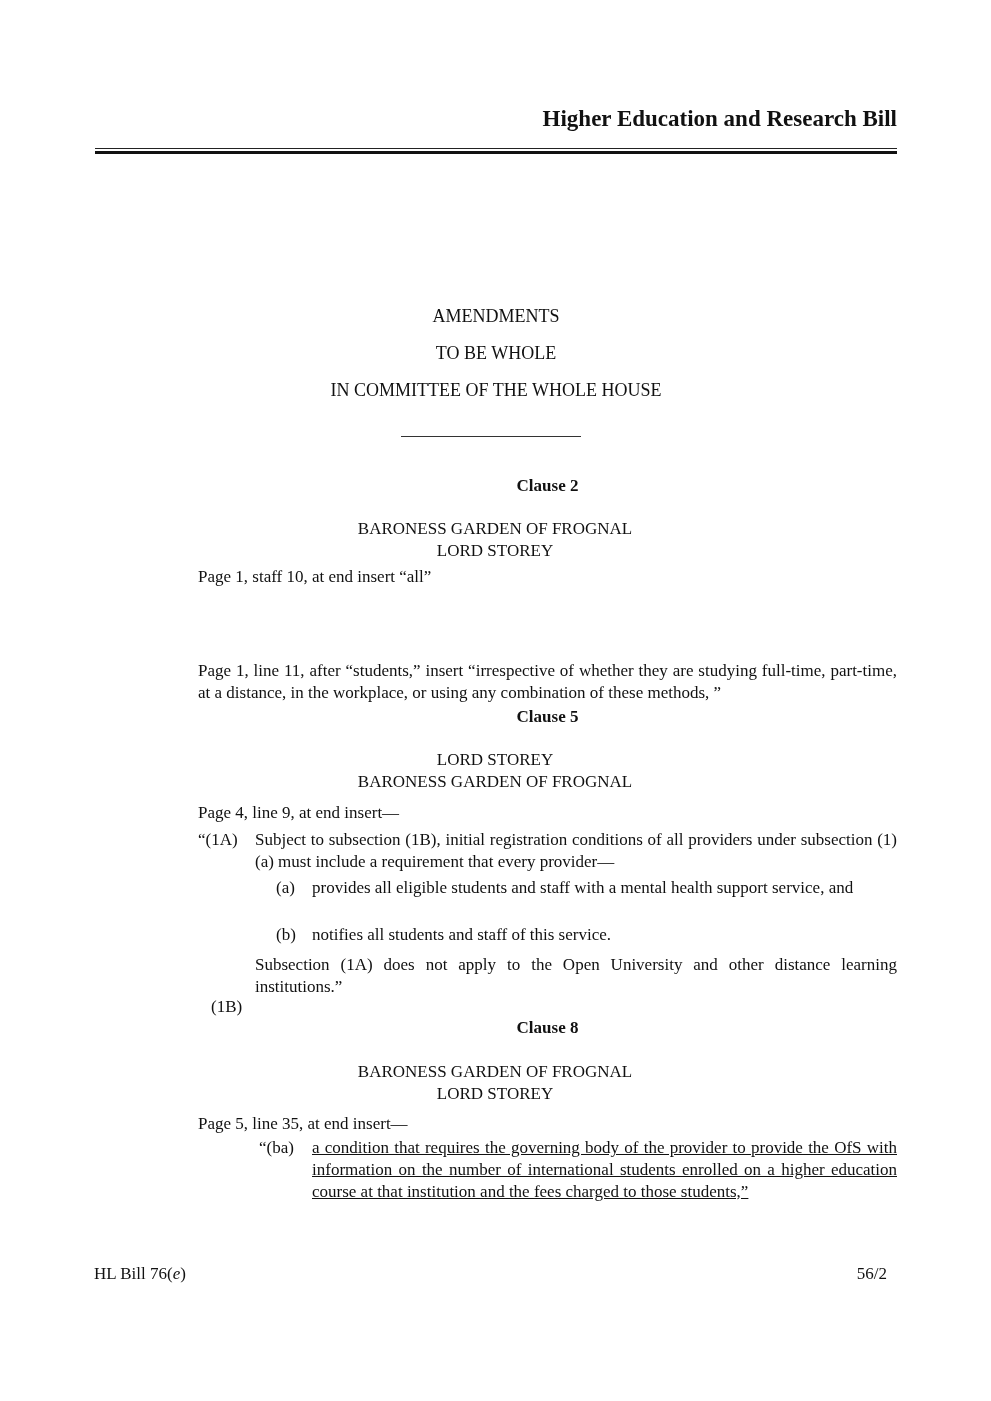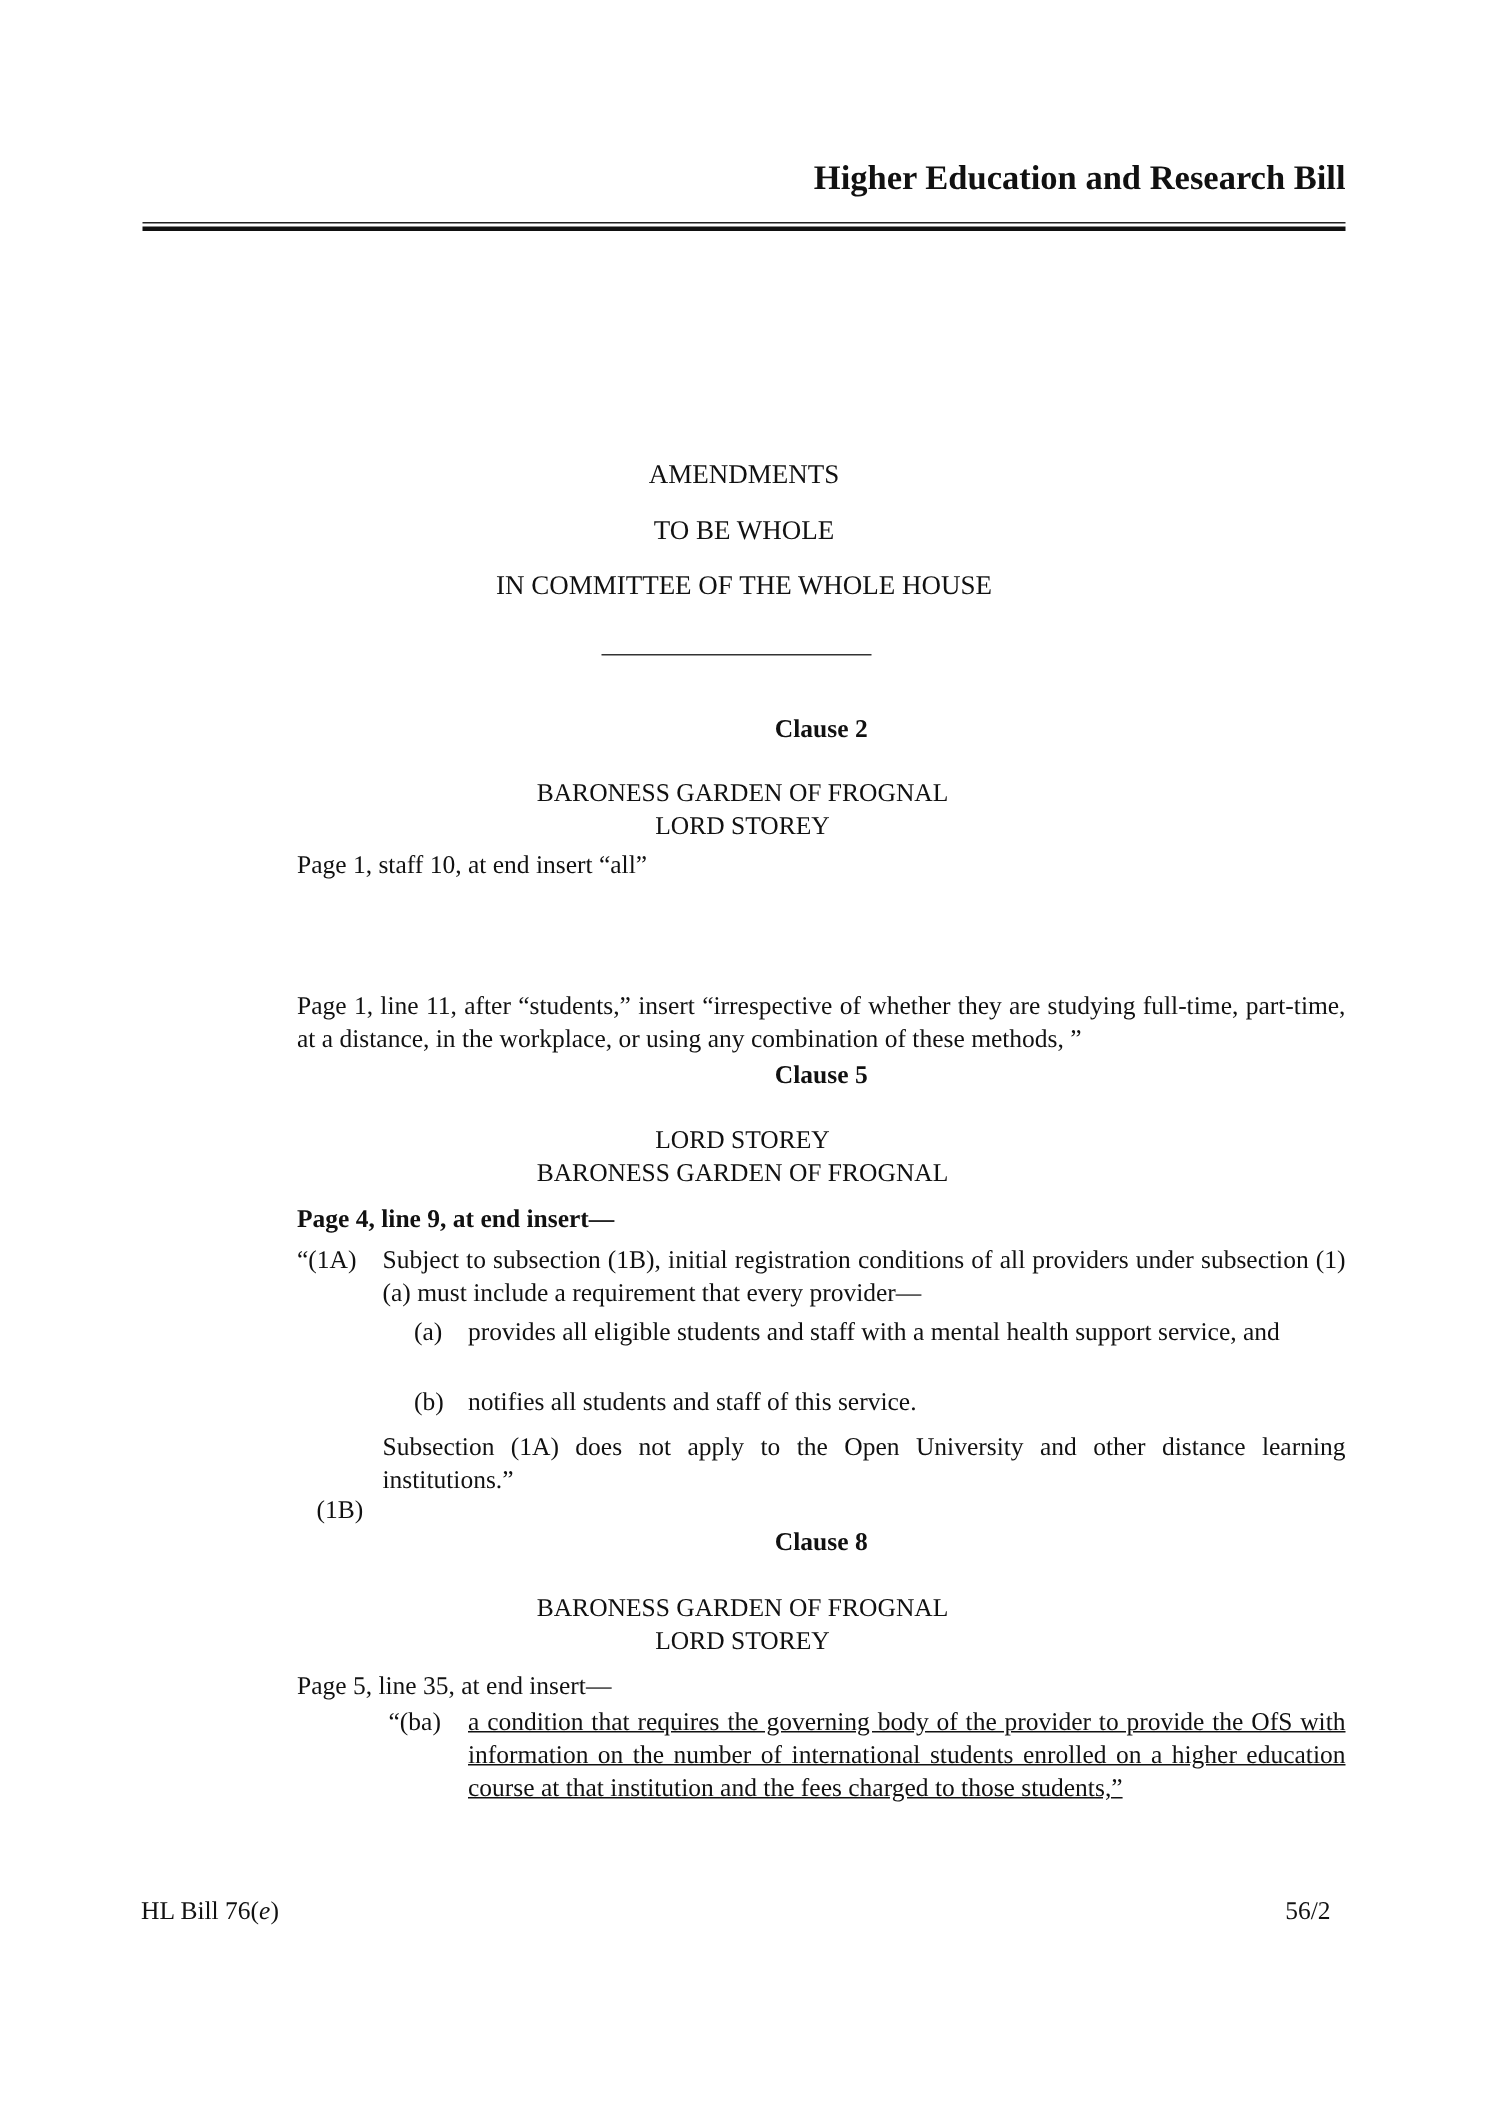--- a/index.html
+++ b/index.html
@@ -36,21 +36,21 @@
   <div>LORD STOREY</div>
 </div>
 <div class="para" style="top:566px;">Page 1, staff 10, at end insert “all”</div>
 <div class="para" style="top:620px;margin-top:40px;">Page 1, line 11, after “students,” insert “irrespective of whether they are studying full-time, part-time, at a distance, in the workplace, or using any combination of these methods, ”</div>
 
 <div class="clause" style="top:707px;">Clause 5</div>
 <div class="members" style="top:749px; left:195px;">
   <div>LORD STOREY</div>
   <div>BARONESS GARDEN OF FROGNAL</div>
 </div>
-<div class="para" style="top:802px;font-weight:bold;">Page 4, line 9, at end insert—</div>
+<div class="para" style="top:802px;">Page 4, line 9, at end insert—</div>
 <div class="label" style="top:829px; left:198px;">“(1A)</div>
 <div class="txt" style="top:829px; left:255px; width:642px;">Subject to subsection (1B), initial registration conditions of all providers under subsection (1)(a) must include a requirement that every provider—</div>
 <div class="label" style="top:877px; left:276px;">(a)</div>
 <div class="txt" style="top:877px; left:312px; width:585px;">provides all eligible students and staff with a mental health support service, and</div>
 <div class="label" style="top:924px; left:276px;">(b)</div>
 <div class="txt" style="top:924px; left:312px; width:585px;">notifies all students and staff of this service.</div>
 <div class="label" style="top:996px; left:211px;">(1B)</div>
 <div class="txt" style="top:954px; left:255px; width:642px;">Subsection (1A) does not apply to the Open University and other distance learning institutions.”</div>
 
 <div class="clause" style="top:1018px;">Clause 8</div>

